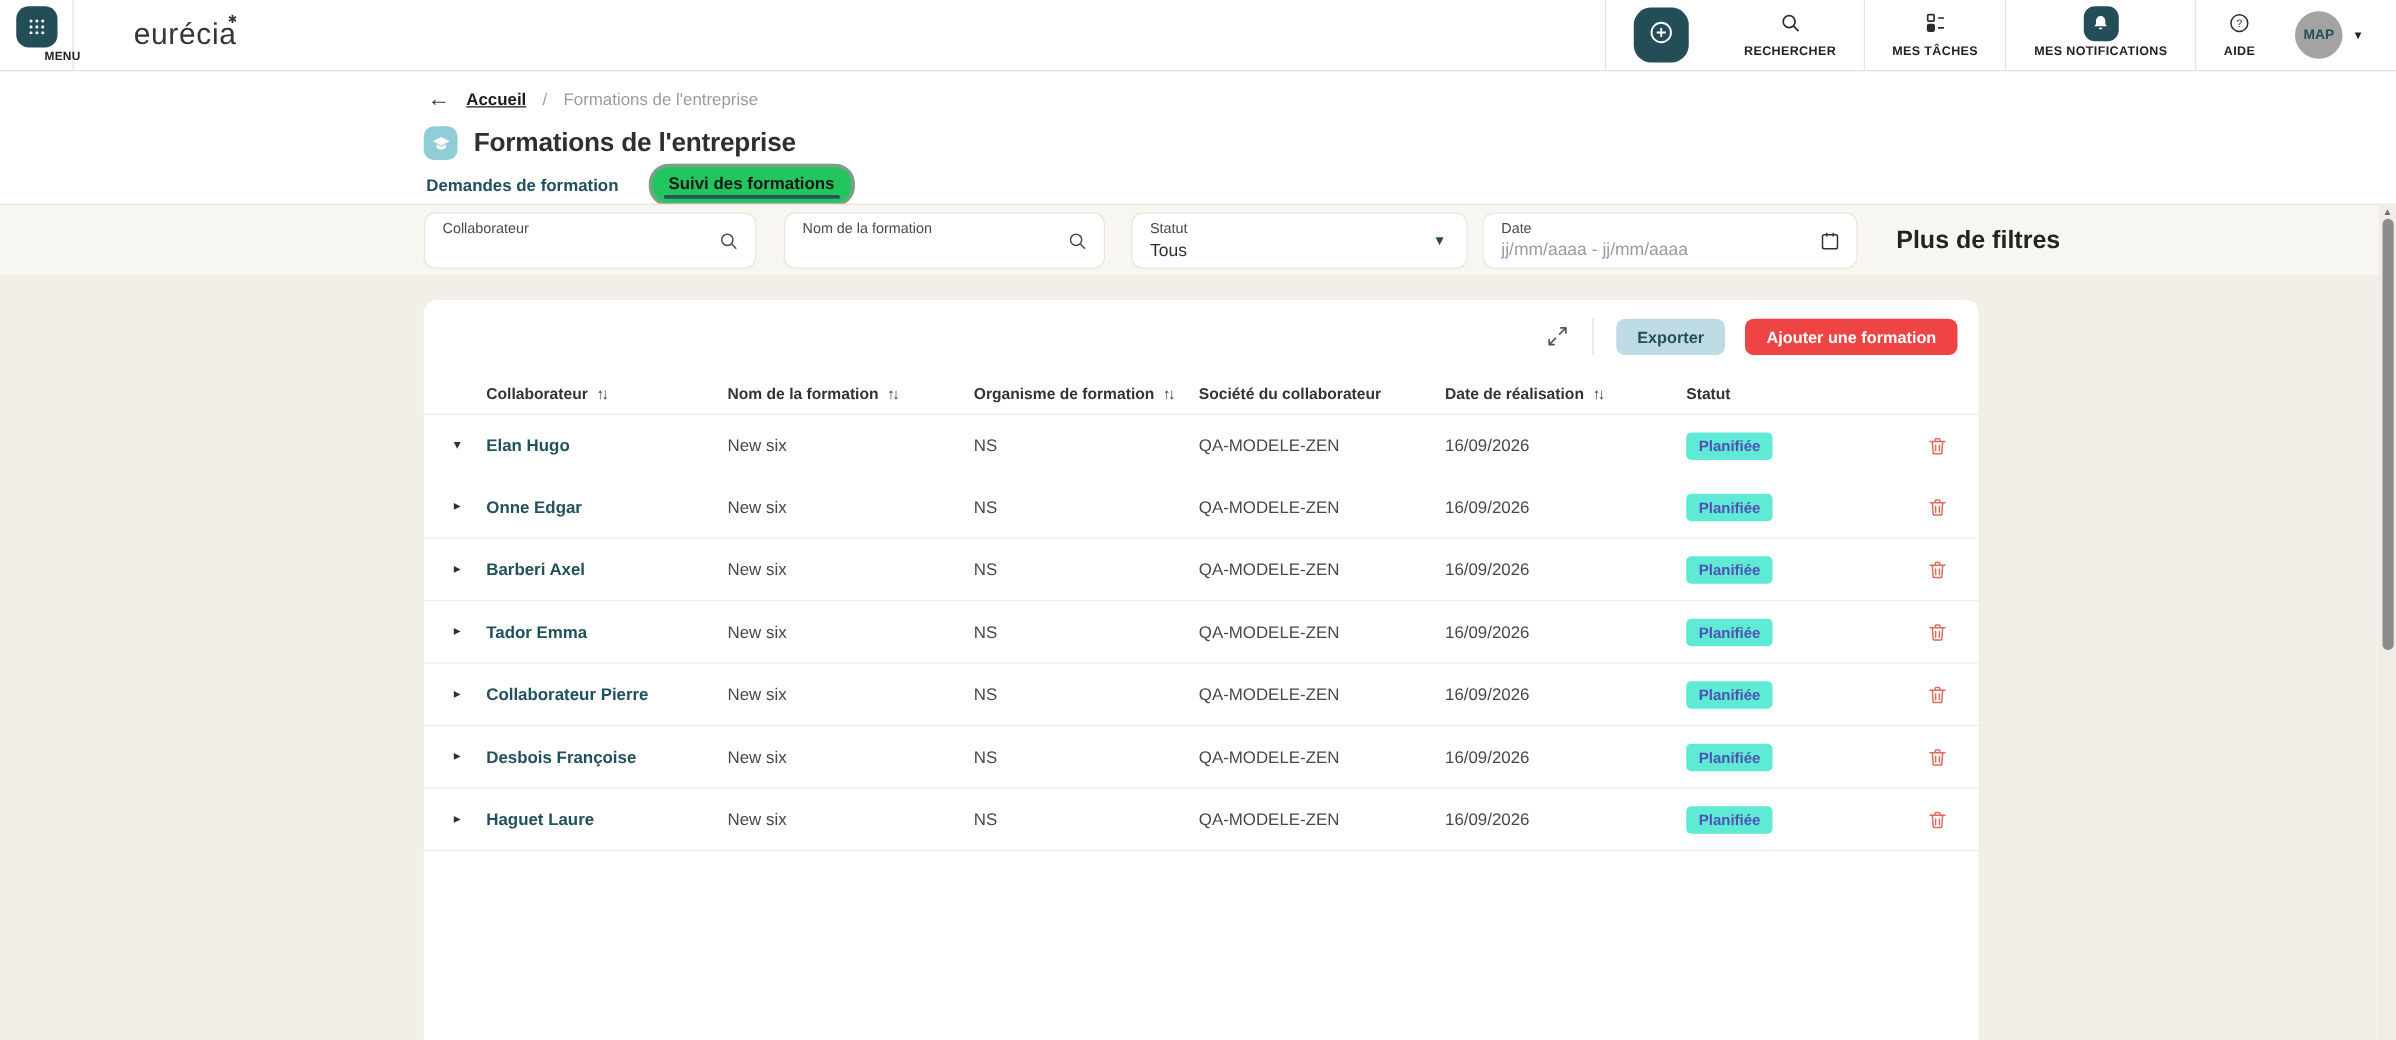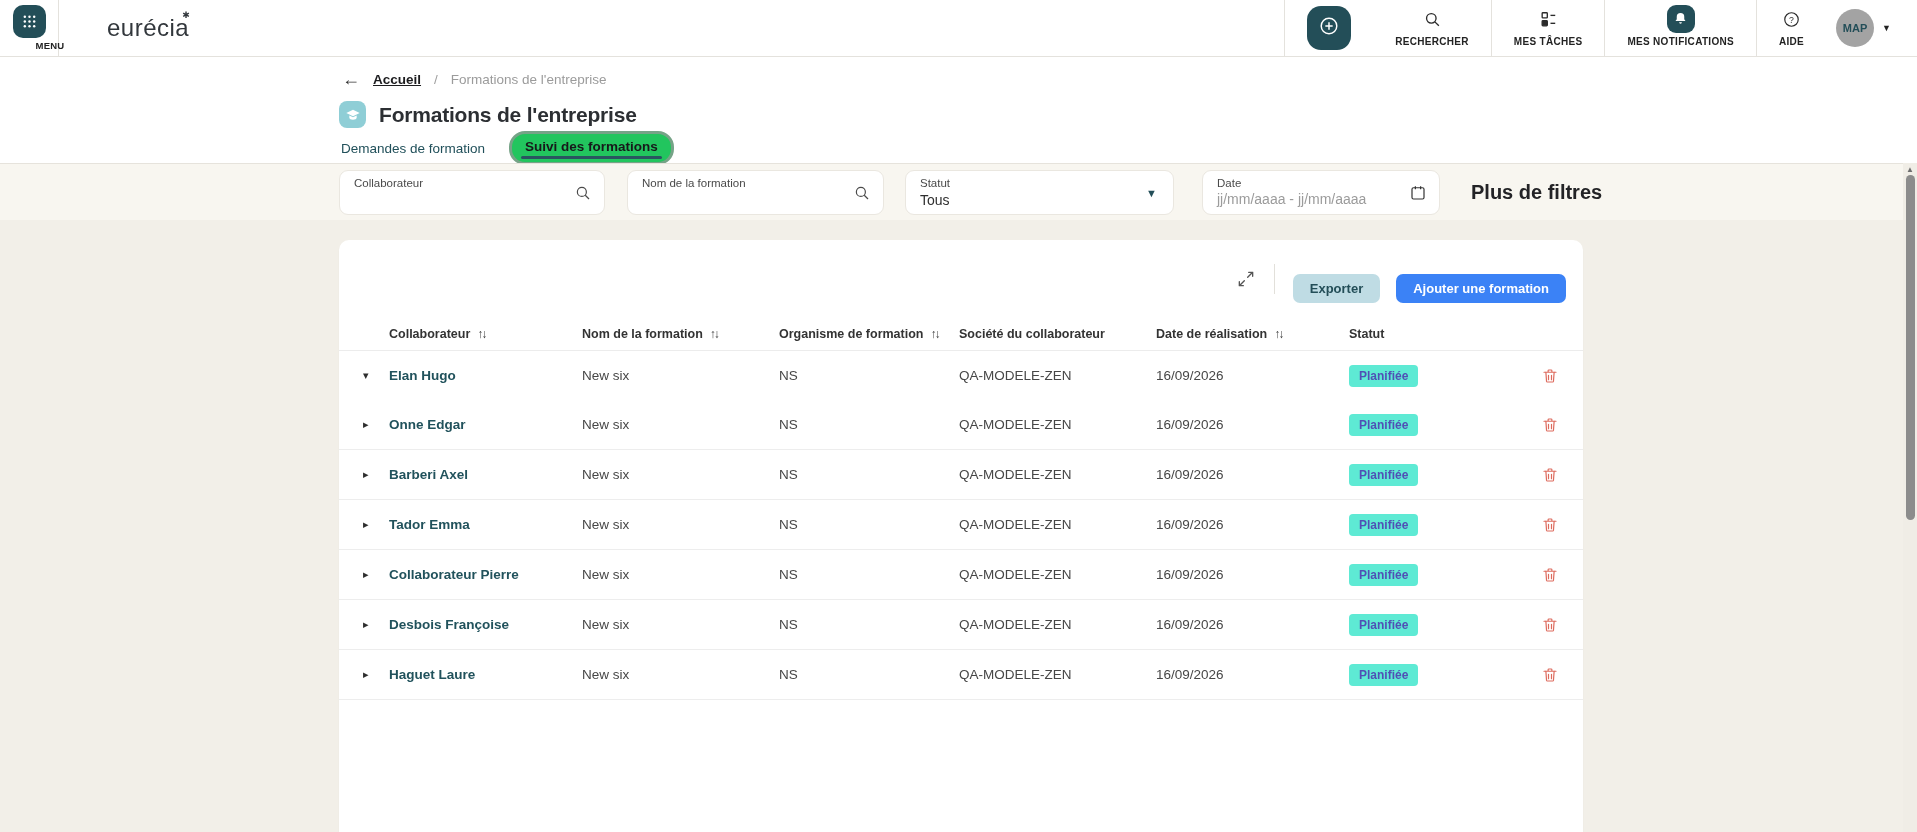--- a/index.html
+++ b/index.html
@@ -41,54 +41,54 @@
   .bc-home { color:#1c1c1e; font-weight:600; text-decoration:underline; cursor:pointer; }
   .bc-sep { color:#a0a0a0; }
   .bc-current { color:#9b9b9b; }
 
   .title-row { position:absolute; top:101px; left:339px; display:flex; align-items:center; gap:13px; }
   .title-icon { width:27px; height:27px; border-radius:8px; background:#8fced6;
     display:flex; align-items:center; justify-content:center; }
   .page-title { font-size:21px; font-weight:700; color:#2c2f33; letter-spacing:-.2px; }
 
   .tabs { position:absolute; top:131px; left:339px; display:flex; align-items:center; gap:22px; }
-  .tab { font-size:13.5px; color:#21505a; padding:8px 2px; cursor:pointer; }
+  .tab { font-size:13.5px; color:#21505a; padding:8px 2px; cursor:pointer;font-weight:bold; }
   .tab.active { font-weight:700; color:#17181a; border:3px solid #76a387; border-radius:16px;
     padding:5px 13px 8px; position:relative; background:#22c55e; }
   .tab.active::after { content:""; position:absolute; left:9px; right:9px; bottom:3px; height:3px;
     background:#2a5560; border-radius:2px; }
 
   
   .cream { position:absolute; top:163px; left:0; right:0; bottom:0; background:#f2efe8; border-top:1px solid #e6e3dc; }
   .filter-strip { position:absolute; top:0; left:0; right:0; height:56px; background:#f8f6f0; }
 
   .filters { position:absolute; top:170px; left:339px; display:flex; align-items:center; }
   .fbox { background:#fff; border:1px solid #eae7e0; border-radius:9px; height:45px; position:relative; cursor:text; }
   .fbox-label { position:absolute; top:6px; left:14px; font-size:11.5px; color:#4a4a4a; }
   .fbox-value { position:absolute; bottom:6px; left:14px; font-size:14px; color:#2f2f2f; }
   .fbox-placeholder { position:absolute; bottom:7px; left:14px; font-size:14px; color:#9b9b9b; }
   .fbox-icon { position:absolute; right:12px; top:50%; transform:translateY(-50%); display:flex; }
   .fbox-caret { position:absolute; right:16px; top:50%; transform:translateY(-50%); font-size:11px; color:#234e58; }
   .f-collab { width:266px; }
   .f-nom { width:257px; margin-left:22px; }
   .f-statut { width:269px; margin-left:21px; cursor:pointer; }
-  .f-date { width:238px; margin-left:28px; }
+  .f-date { width:300px; margin-left:12px; }
   .more-filters { margin-left:31px; font-size:20px; font-weight:700; color:#232326; cursor:pointer; white-space:nowrap; }
 
   
   .card { position:absolute; left:339px; top:240px; width:1244px; height:592px; background:#fff;
     border-radius:10px 10px 0 0; box-shadow:0 1px 2px rgba(0,0,0,.03); overflow:hidden; }
 
   .card-toolbar { display:flex; align-items:center; justify-content:flex-end; padding:14px 17px 14px; gap:16px; }
   .expand-icon { display:flex; cursor:pointer; }
   .toolbar-div { width:1px; height:30px; background:#e2e0da; margin:0 2px; }
   .btn { height:29px; border:none; border-radius:7px; padding:0 17px; font-size:13px; font-weight:700;
-    font-family:"Liberation Sans",sans-serif; cursor:pointer;margin-top:20px; }
+    font-family:"Liberation Sans",sans-serif; cursor:pointer; }
   .btn-export { background:#bfdce4; color:#234e58; }
-  .btn-add { background:#3b82f6; color:#fff; }
+  .btn-add { background:#ef4444; color:#fff; }
 
   .t-grid { display:grid; grid-template-columns:26px 193px 197px 180px 197px 193px 170px 1fr;
     align-items:center; padding:0 24px; }
   .t-head { height:34px; border-bottom:1px solid #ececec; }
   .th { font-size:12.5px; font-weight:700; color:#333; display:flex; align-items:center; gap:7px; white-space:nowrap; }
   .sort-ic { font-size:12px; color:#3c3c3c; letter-spacing:-2px; cursor:pointer; }
 
   .t-row { height:50px; border-bottom:1px solid #ededed; background:#fff; }
   .t-row.expanded { border-bottom:none; height:49px; }
   .row-caret { font-size:11px; color:#2e2e2e; cursor:pointer; line-height:1; }

